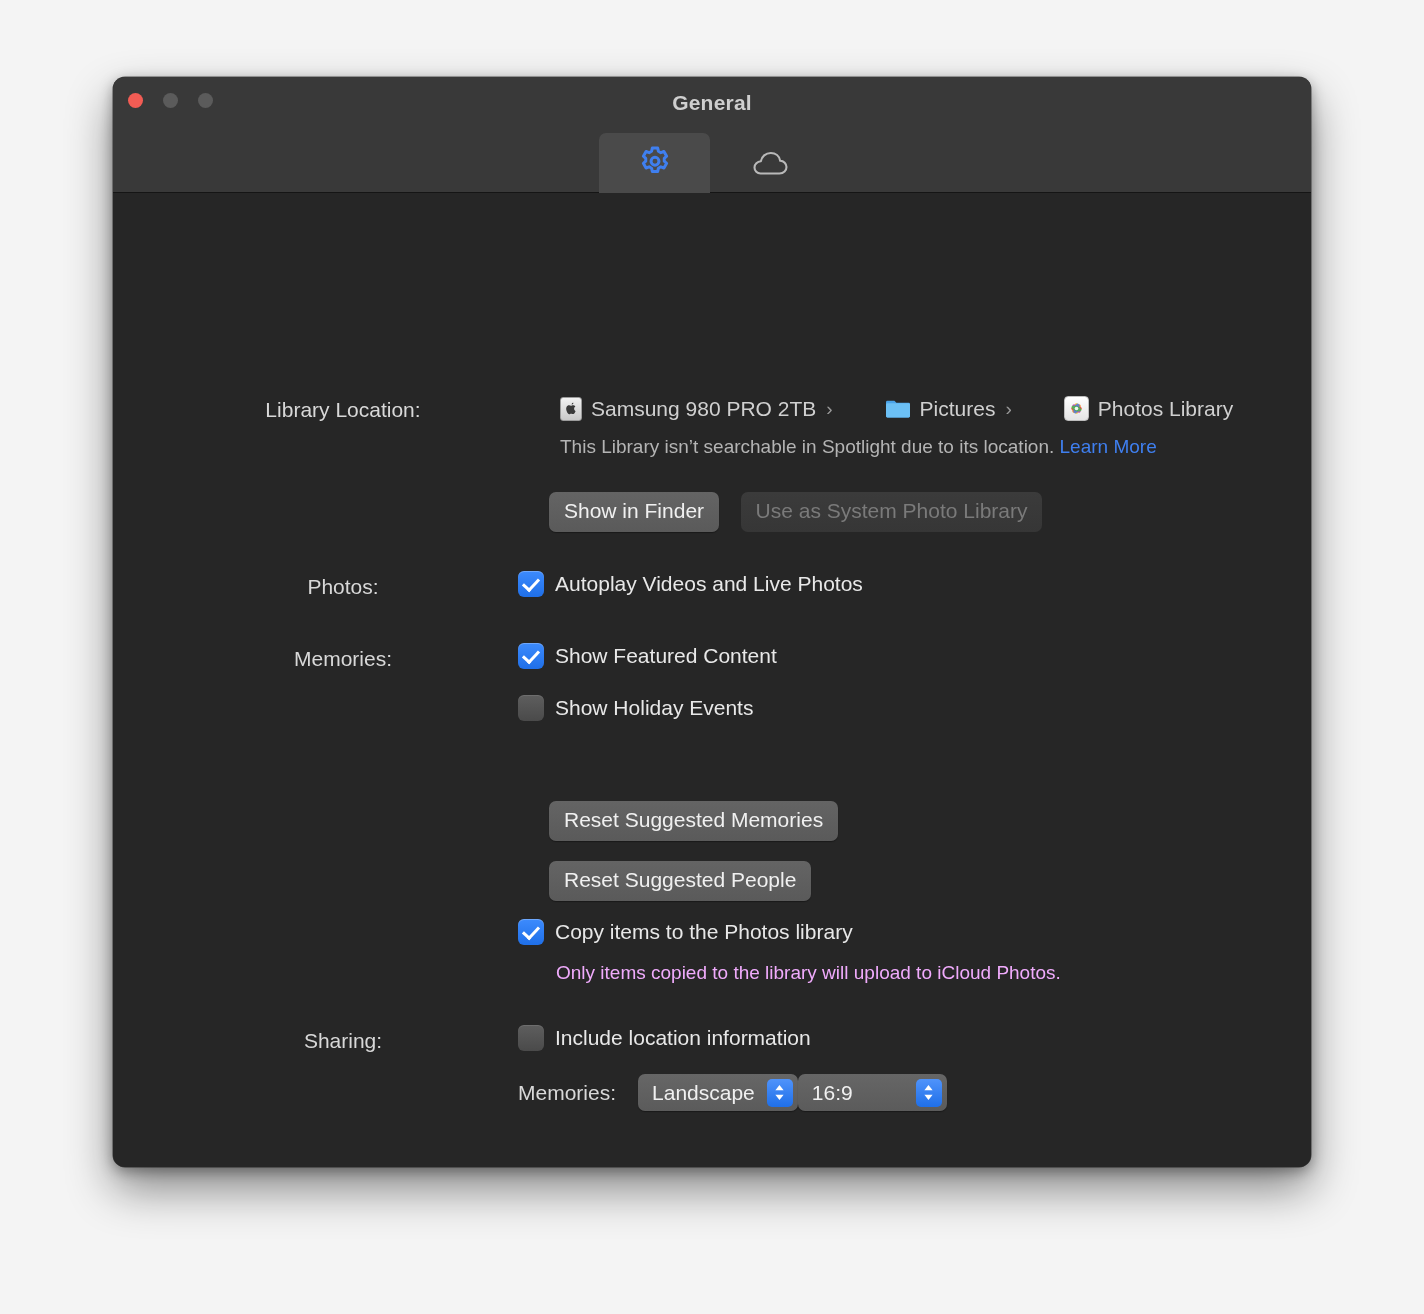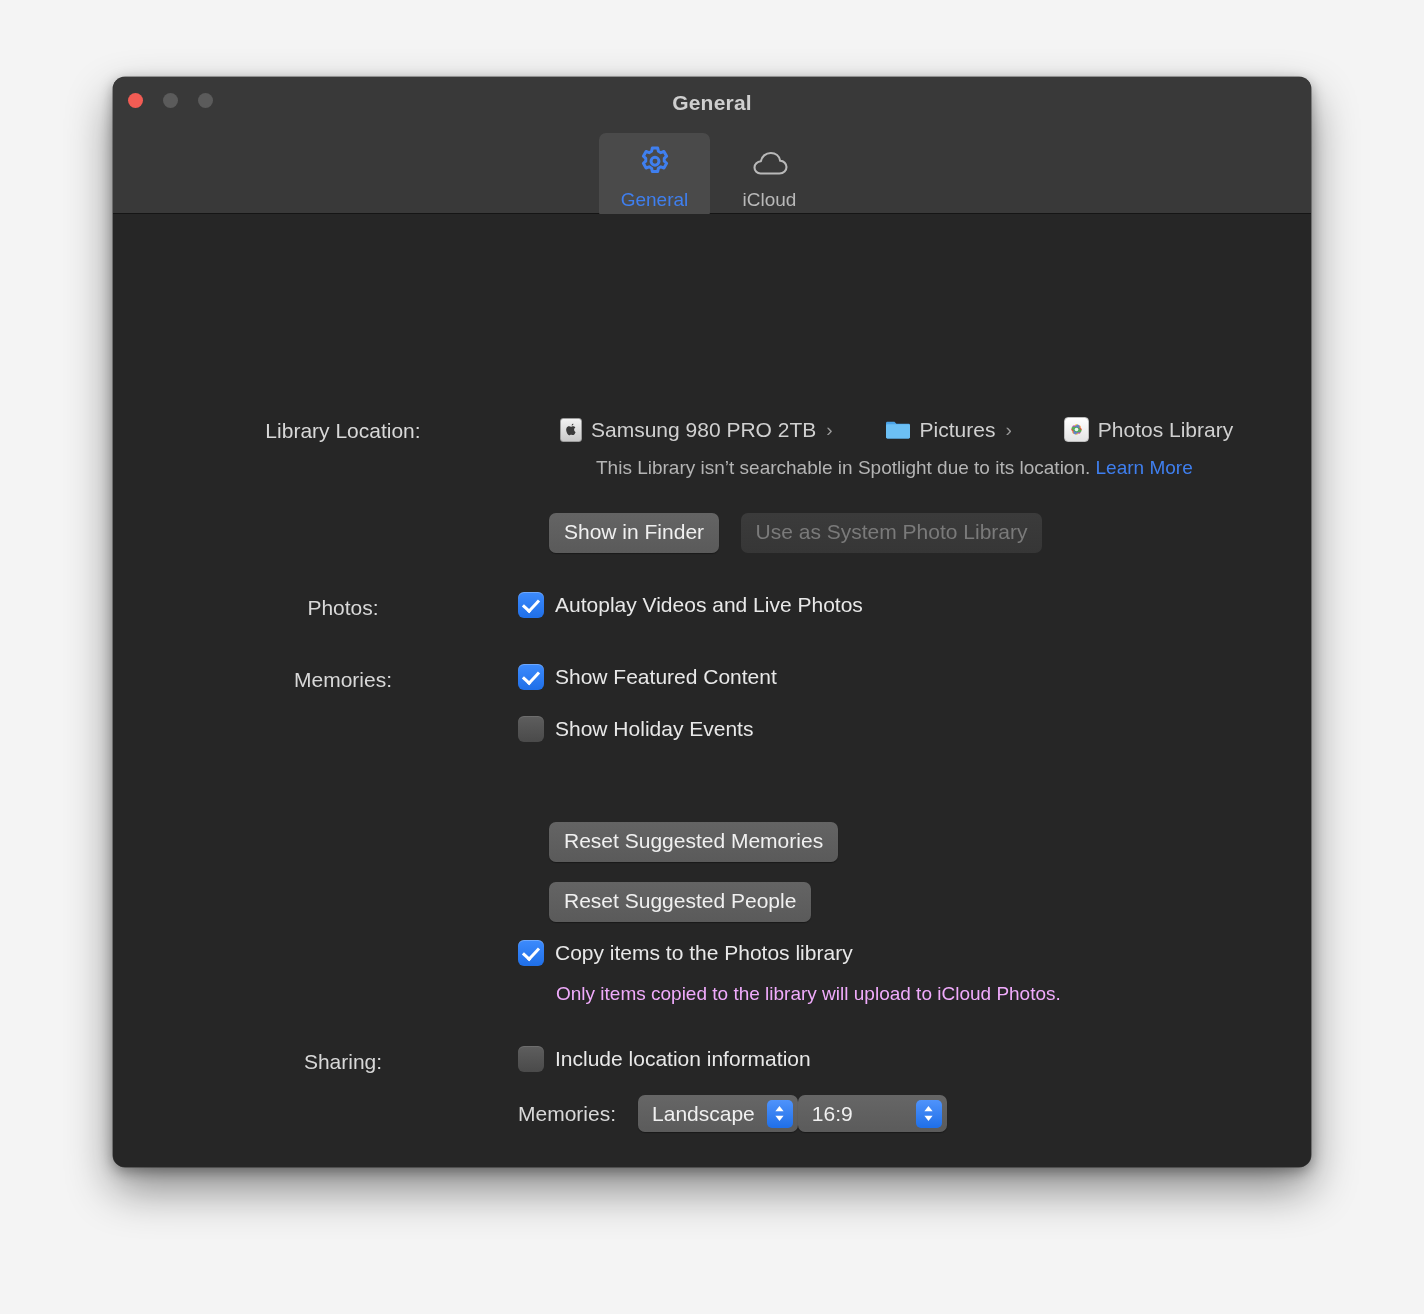--- a/index.html
+++ b/index.html
@@ -26,21 +26,21 @@
     background: #262626;
     box-shadow: 0 22px 46px rgba(0,0,0,0.45),
                 0 4px 14px rgba(0,0,0,0.35),
                 0 0 0 0.5px rgba(0,0,0,0.6);
     overflow: hidden;
   }
 
   
   #titlebar {
     position: relative;
-    height: 137px;
+    height: 116px;
     background: #393939;
     border-bottom: 1px solid #151515;
     box-sizing: border-box;
   }
   #traffic-lights {
     position: absolute;
     left: 15px;
     top: 16px;
     display: flex;
     gap: 20px;
@@ -314,21 +314,21 @@
                 <ellipse rx="3.0" ry="6.6" fill="#49b84a" transform="rotate(112)" opacity="0.85"></ellipse>
                 <circle r="2.3" fill="#ffffff" opacity="0.9"></circle>
               </g>
             </svg>
           </span>
           <span>Photos Library</span>
         </span>
       </div>
     </div>
 
-    <div class="field-col" style="top:243px; left:447px;margin-left:36px;">
+    <div class="field-col" style="top:243px; left:447px;">
       <div id="library-note">
         <span>This Library isn’t searchable in Spotlight due to its location.</span>
         <span class="link">Learn More</span>
       </div>
     </div>
 
     <div class="field-col" style="top:299px;">
       <button class="btn">Show in Finder</button>
       <button class="btn disabled" style="margin-left:17px;">Use as System Photo Library</button>
     </div>

